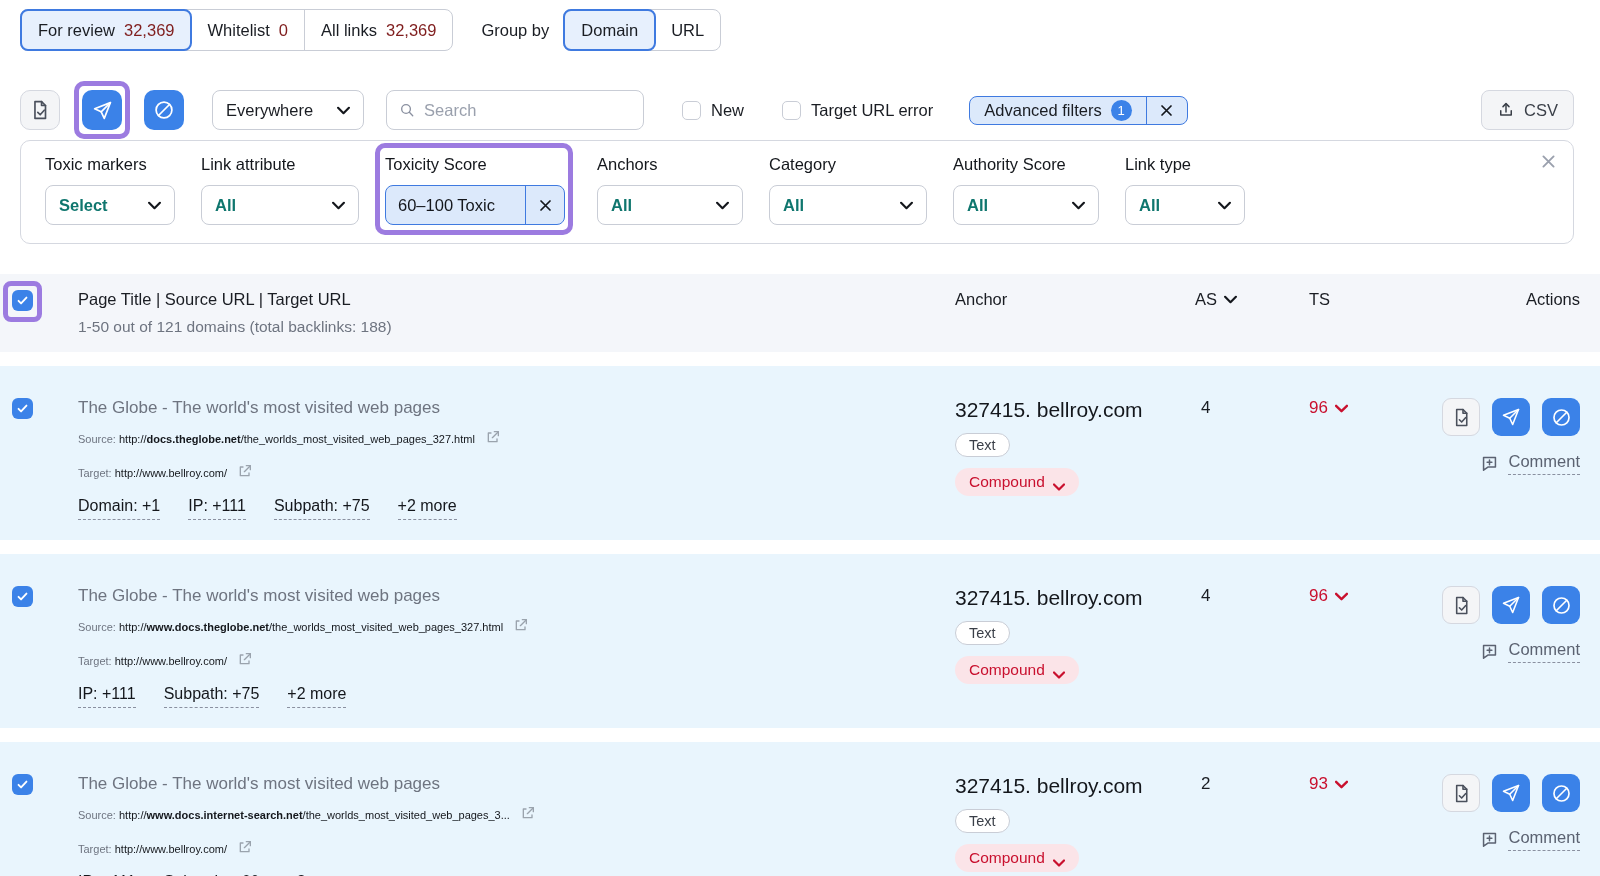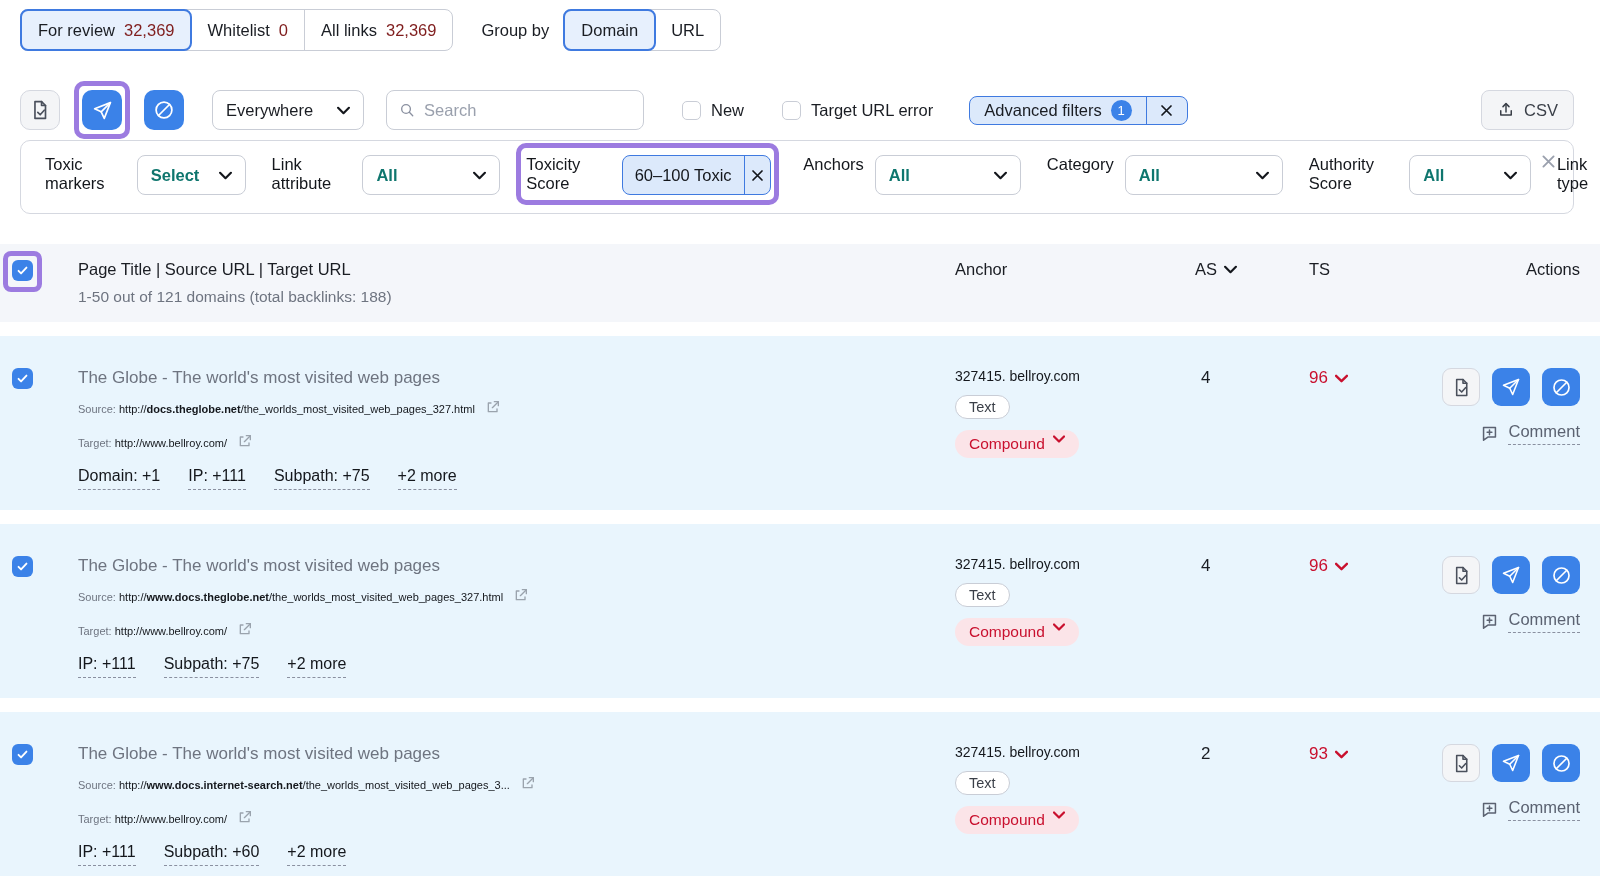--- a/index.html
+++ b/index.html
@@ -42,21 +42,21 @@
   .adv-badge { width: 21px; height: 21px; border-radius: 50%; background: #3b82e8; color: #fff; font-size: 13px;
     display: flex; align-items: center; justify-content: center; }
   .adv-divider { width: 1px; background: #3f7ae0; }
   .adv-x { width: 40px; display: flex; align-items: center; justify-content: center; color: #14171c; }
   .csv-btn { display: flex; align-items: center; gap: 9px; height: 40px; padding: 0 15px; border: 1px solid #d5d8e0;
     background: #f4f5f7; border-radius: 8px; font-size: 16.5px; color: #3a3f48; }
 
   .filter-panel { position: relative; margin: 8px 26px 0 20px; border: 1px solid #d5d8e0; border-radius: 10px;
     padding: 14px 24px 18px; display: flex; gap: 26px; }
   .panel-x { position: absolute; top: 12px; right: 16px; color: #9aa0ad; }
-  .filter-item { display: flex; flex-direction: row; gap: 11px; position: relative; }
+  .filter-item { display: flex; flex-direction: column; gap: 11px; position: relative; }
   .filter-label { font-size: 16.5px; color: #14171c; }
   .filter-value { color: #0f766e; font-weight: bold; }
   .f-toxicmarkers .select-box { width: 130px; }
   .f-linkattr .select-box { width: 158px; }
   .f-anchors .select-box { width: 146px; }
   .f-category .select-box { width: 158px; }
   .f-authority .select-box { width: 146px; }
   .f-linktype .select-box { width: 120px; }
   .f-toxicity { margin-right: 6px; }
   .toxicity-control { display: flex; align-items: stretch; height: 40px; border: 1.5px solid #3f7ae0; border-radius: 8px;
@@ -76,24 +76,24 @@
 
   .row { background: #e9f5fd; padding: 32px 20px 20px 12px; margin-top: 14px; }
   .row .title { color: #6e7480; font-size: 17px; }
   .r-line { margin-top: 8px; font-size: 11px; line-height: 26px; white-space: nowrap; overflow: hidden; }
   .lab { color: #6e7480; }
   .url { color: #14171c; }
   .url b { font-weight: bold; }
   .ext-icon { color: #9aa3ad; margin-left: 7px; vertical-align: -2px; }
   .tags { display: flex; gap: 28px; margin-top: 11px; }
   .tag { font-size: 16px; color: #14171c; border-bottom: 1.5px dashed #8a90a0; padding-bottom: 4px; }
-  .anchor-text { font-size: 14px; color: #14171c; }
+  .anchor-text { font-size: 21px; color: #14171c; }
   .pill-text { display: inline-flex; align-items: center; background: #fff; border: 1px solid #c9cdd6; border-radius: 14px;
     padding: 3px 13px; font-size: 14.5px; color: #3a3f48; margin-top: 11px; }
-  .pill-compound { display: inline-flex; align-items: flex-start; gap: 8px; background: #fbe4e8; color: #c9102e;
+  .pill-compound { display: inline-flex; align-items: flex-end; gap: 8px; background: #fbe4e8; color: #c9102e;
     border-radius: 15px; padding: 5px 14px; font-size: 15.5px; margin-top: 11px; }
   .ts-val { display: inline-flex; align-items: center; gap: 7px; color: #c9102e; font-size: 17px; padding-left: 14px; }
   .as-val { font-size: 17px; padding-left: 6px; }
   .actions-cell { display: flex; flex-direction: column; align-items: flex-end; gap: 16px; }
   .action-btns { display: flex; gap: 12px; }
   .action-btns .icon-btn { width: 38px; height: 38px; border-radius: 9px; }
   .comment { display: flex; align-items: center; gap: 9px; color: #5b6271; font-size: 16.5px; }
   .comment-label { border-bottom: 1.5px dashed #8a90a0; padding-bottom: 3px; }
   .chev { flex: 0 0 auto; }
 </style>

